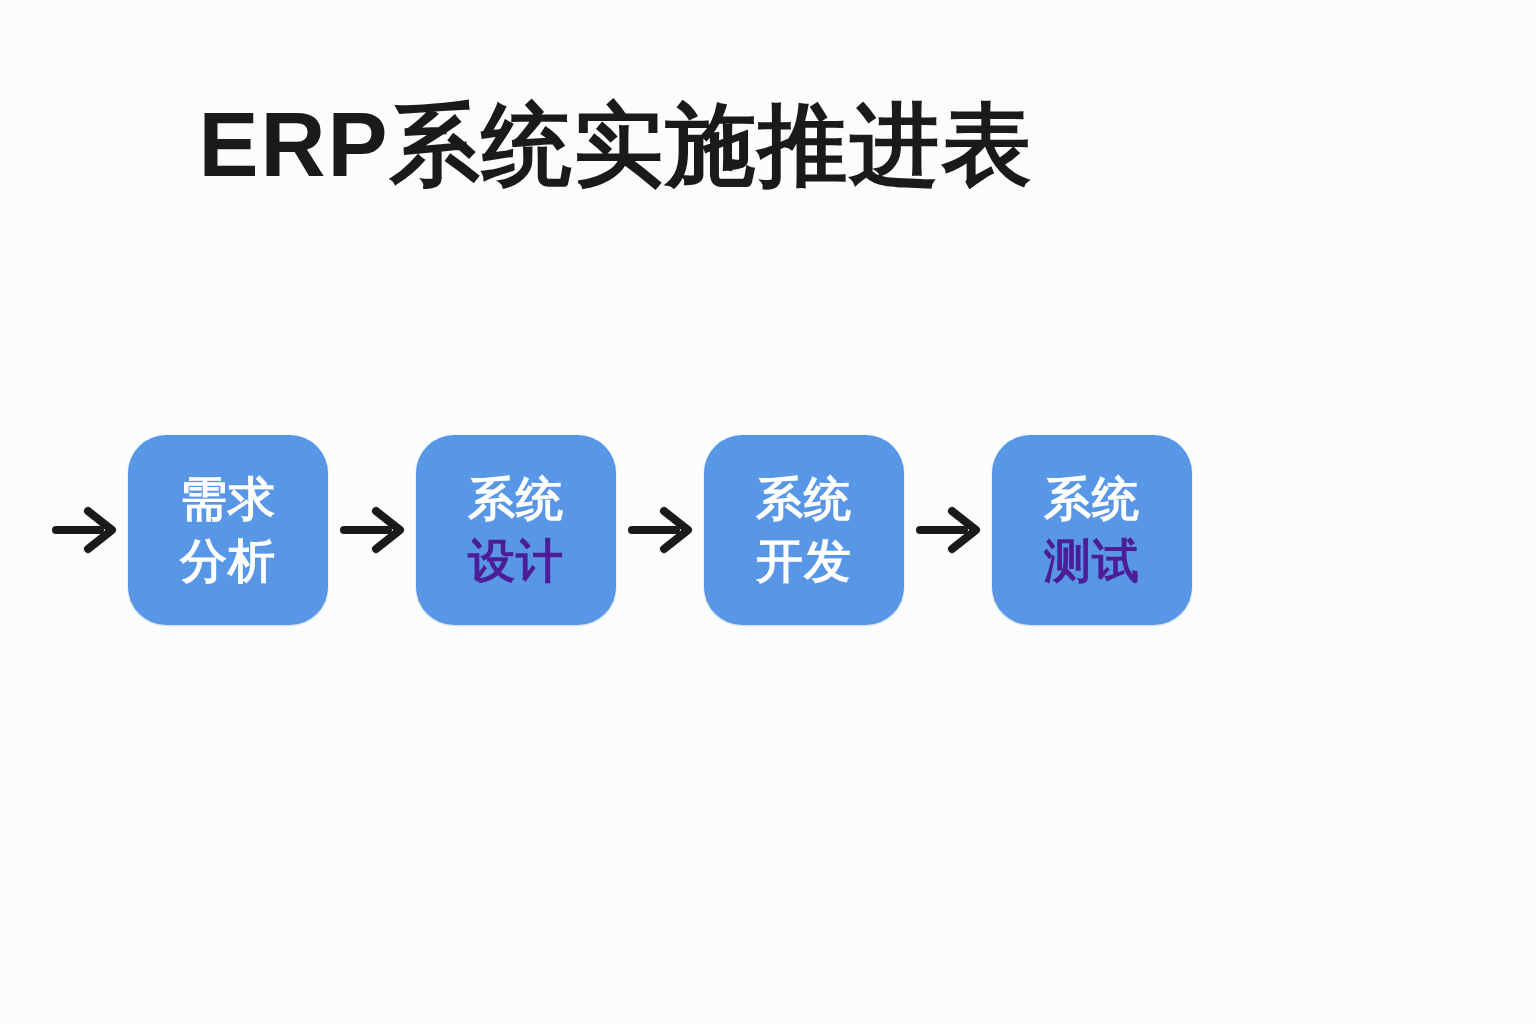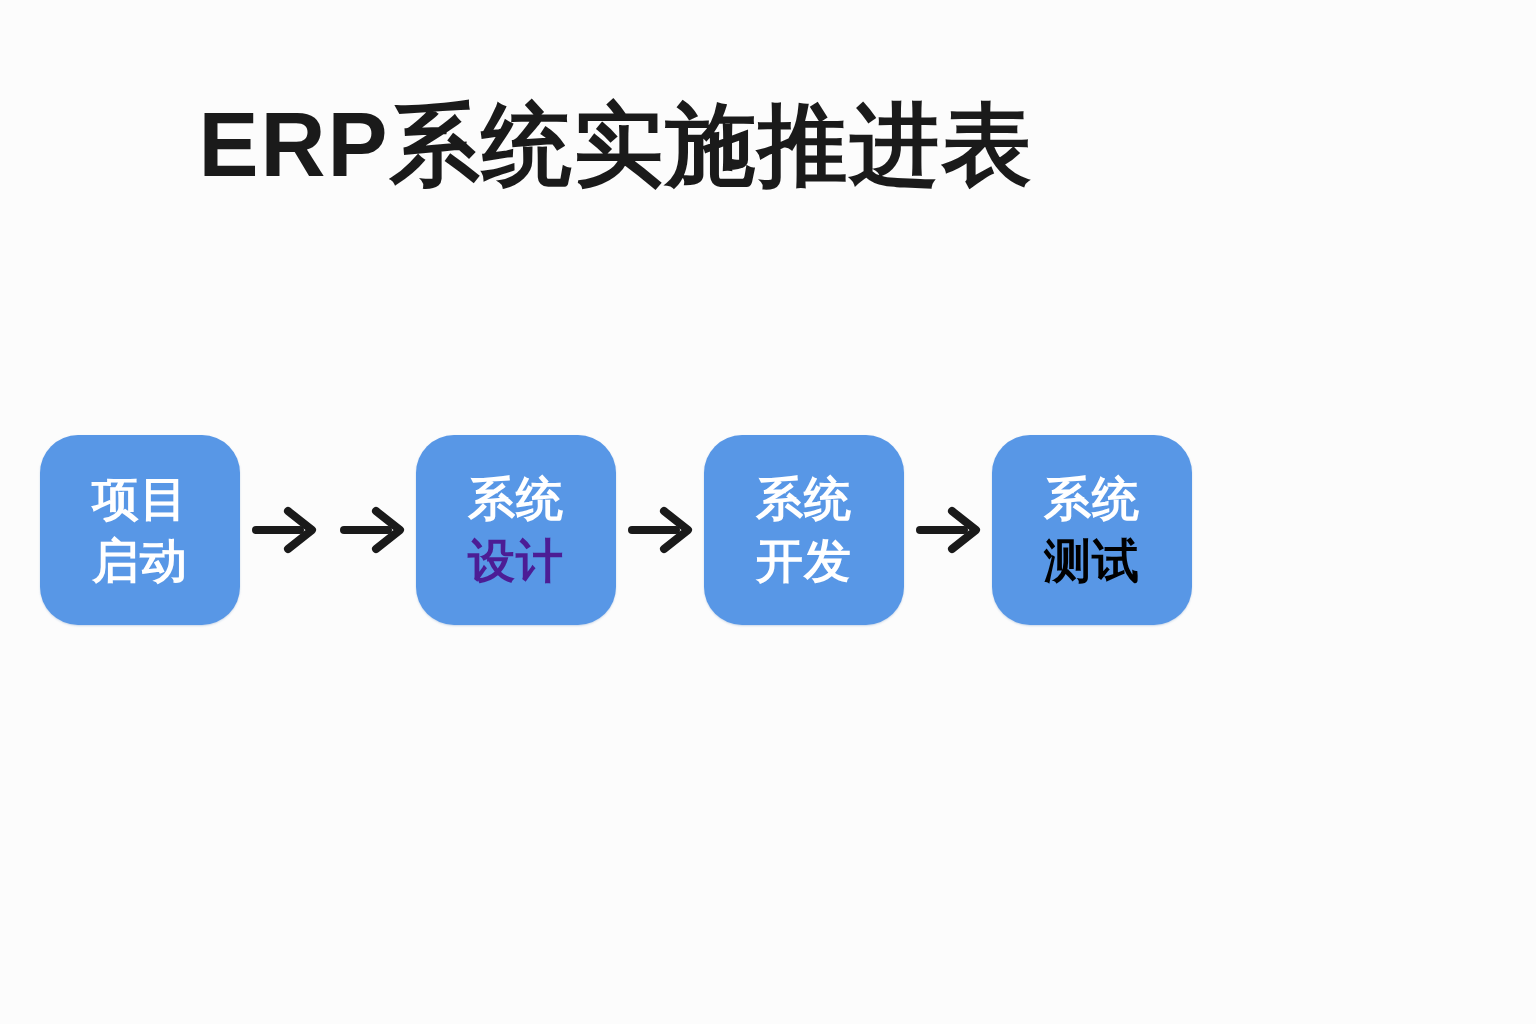--- a/index.html
+++ b/index.html
@@ -67,34 +67,34 @@
 </style>
 </head>
 <body style="background: rgb(252, 252, 252);">
 
 <div class="canvas">
 
   <div class="diagram-title" style="color: rgb(26, 26, 26);">ERP系统实施推进表</div>
 
   <div class="flow-row">
 
-    <div class="flow-step" style="background: rgb(88, 151, 230);">
-      <div class="step-line" style="color: rgb(255, 255, 255);">项目</div>
-      <div class="step-line" style="color: rgb(255, 255, 255);">启动</div>
-    </div>
 
     <div class="arrow-wrap">
       <svg width="66" height="48" viewBox="0 0 66 48" fill="none" aria-hidden="true">
         <g stroke="#1A1A1A" stroke-width="8" stroke-linecap="round" stroke-linejoin="round">
           <line x1="5" y1="24" x2="49" y2="24"></line>
           <polyline points="37,5 61,24 37,43" fill="none"></polyline>
         </g>
       </svg>
     </div>
 
+    <div class="flow-step" style="background: rgb(88, 151, 230);">
+      <div class="step-line" style="color: rgb(255, 255, 255);">需求</div>
+      <div class="step-line" style="color: rgb(255, 255, 255);">分析</div>
+    </div>
 
     <div class="arrow-wrap">
       <svg width="66" height="48" viewBox="0 0 66 48" fill="none" aria-hidden="true">
         <g stroke="#1A1A1A" stroke-width="8" stroke-linecap="round" stroke-linejoin="round">
           <line x1="5" y1="24" x2="49" y2="24"></line>
           <polyline points="37,5 61,24 37,43" fill="none"></polyline>
         </g>
       </svg>
     </div>
 
@@ -121,17 +121,17 @@
       <svg width="66" height="48" viewBox="0 0 66 48" fill="none" aria-hidden="true">
         <g stroke="#1A1A1A" stroke-width="8" stroke-linecap="round" stroke-linejoin="round">
           <line x1="5" y1="24" x2="49" y2="24"></line>
           <polyline points="37,5 61,24 37,43" fill="none"></polyline>
         </g>
       </svg>
     </div>
 
     <div class="flow-step" style="background: rgb(88, 151, 230);">
       <div class="step-line" style="color: rgb(255, 255, 255);">系统</div>
-      <div class="step-line" style="color: #000000;">测试</div>
+      <div class="step-line" style="color: #4c1d95;">测试</div>
     </div>
 
   </div>
 </div>
 
 </body></html>

